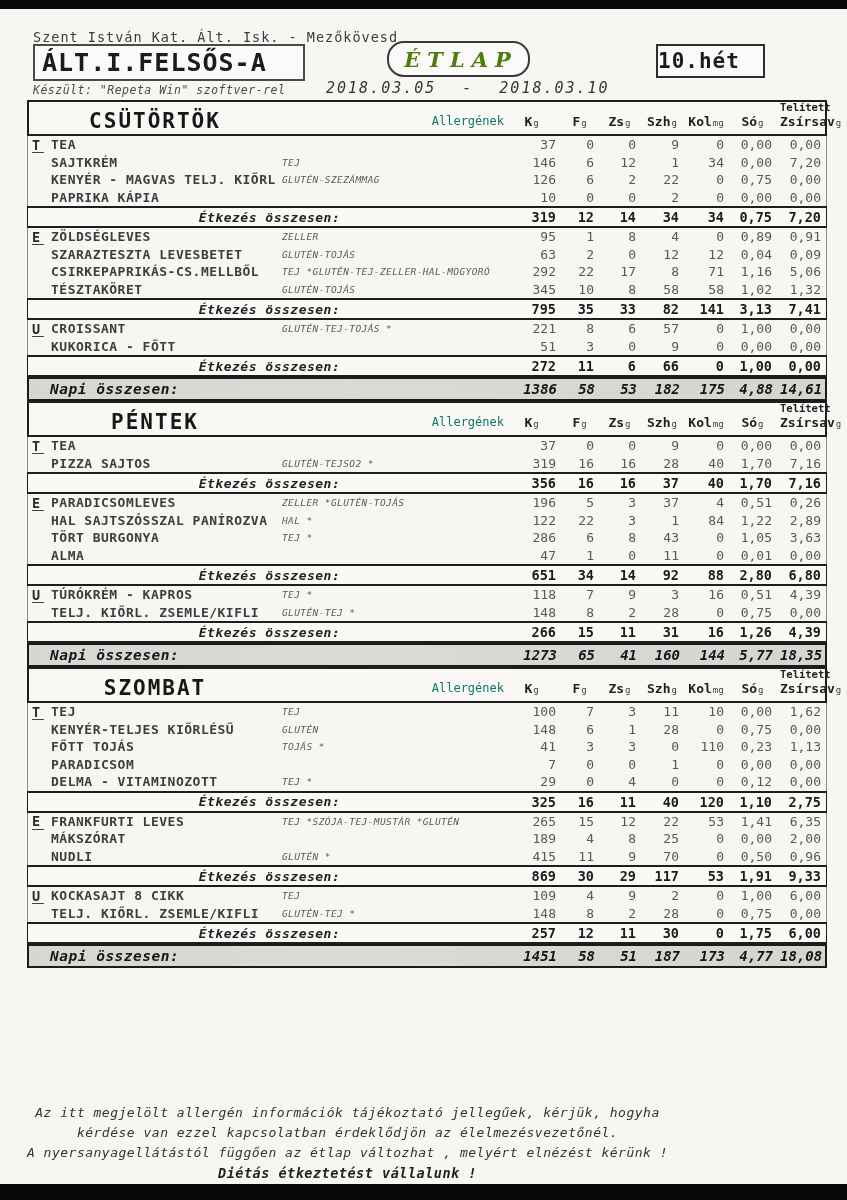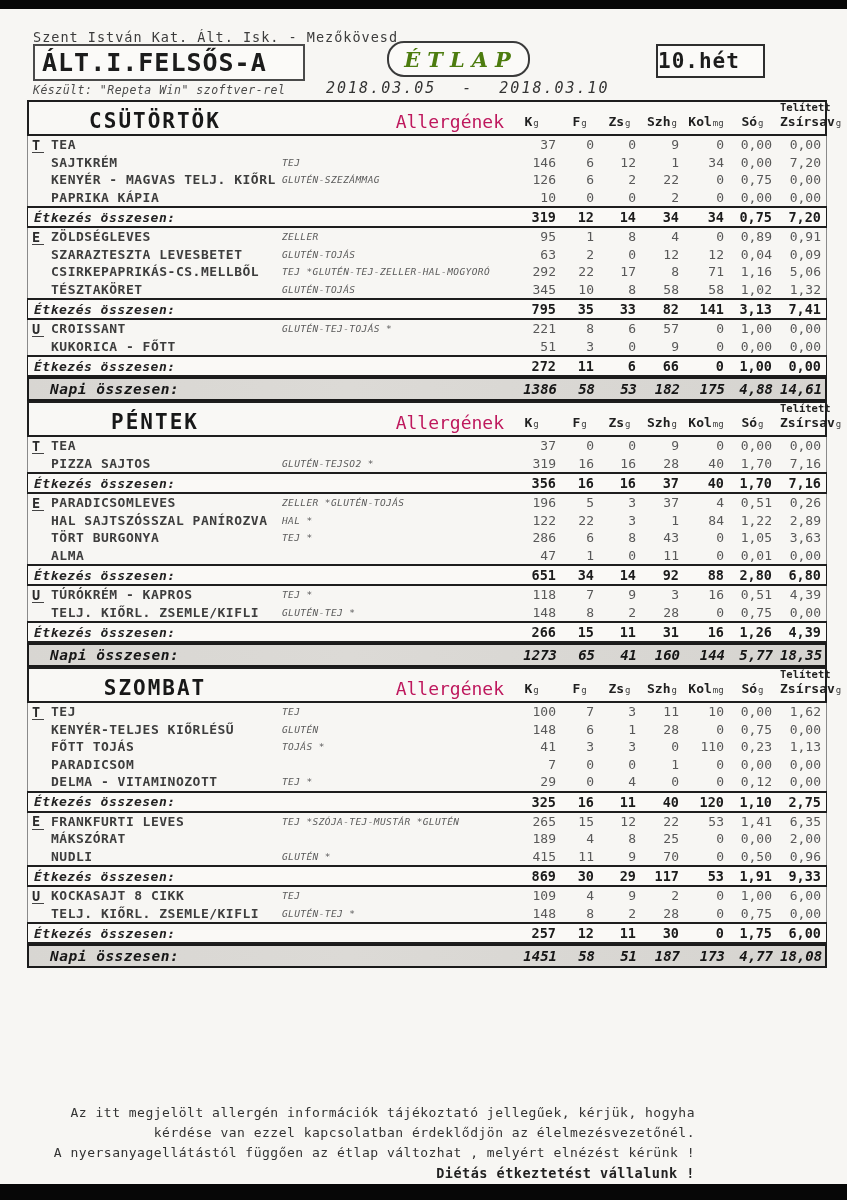--- a/index.html
+++ b/index.html
@@ -61,21 +61,21 @@
   }
   .day { }
   .day-header {
     border: 2px solid #1e1e1e; background: #f9f8f5;
     height: 36px;
   }
   .day-title {
     text-align: center; font-weight: bold; font-size: 21px;
     letter-spacing: 2px; color: #181818; transform: scaleY(1.05);
   }
-  .allerg-head { text-align: right; font-size: 18px; color: #be185d; padding-right: 2px; }
+  .allerg-head { text-align: right; font-size: 12px; color: #0f766e; padding-right: 2px; }
   .nut-head { text-align: center; padding-right: 7px; align-self: end; padding-bottom: 11px; line-height: 1.05; white-space: nowrap; }
   .nut-label { font-weight: bold; font-size: 13px; color: #1f1f1f; }
   .nut-unit { font-size: 9px; color: #3a3a3a; margin-left: 1px; }
   .tel-prefix { font-weight: bold; font-size: 10.5px; color: #1f1f1f; }
 
   .item-row { min-height: 17.5px; border-left: 1px solid #8a8a8a; border-right: 1px solid #8a8a8a; }
   .name-cell { display: flex; align-items: center; padding-left: 4px; white-space: nowrap; overflow: hidden; }
   .marker {
     width: 15px; flex: 0 0 15px; font-weight: bold; font-size: 13.5px; color: #2a2a2a;
     line-height: 1.0; margin-right: 4px;
@@ -87,38 +87,38 @@
     letter-spacing: 0.4px; padding-left: 2px; white-space: nowrap; overflow: hidden;
   }
   .num { text-align: right; padding-right: 7px; font-size: 13px; color: #585858; white-space: nowrap; }
 
   .subtotal-row {
     border: 2px solid #1e1e1e; border-left-width: 1px; border-right-width: 1px;
     height: 22px; background: #faf9f6;
   }
   .subtotal-label {
     grid-column: 1 / 3; font-style: italic; font-weight: bold;
-    font-size: 13px; color: #222; padding-left: 6px; letter-spacing: 0.5px;
+    font-size: 13px; color: #222; padding-left: 6px; letter-spacing: 0.5px; text-align: center;
   }
   .subtotal-row .num { font-weight: bold; color: #1c1c1c; font-size: 13.5px; }
 
   .daily-row {
     border: 2px solid #1b1b1b; height: 24px;
     background: linear-gradient(90deg, #d8d6d2, #dcdad6 40%, #d6d4d0);
   }
   .daily-label {
     grid-column: 1 / 3; font-style: italic; font-weight: bold;
     font-size: 14.5px; color: #161616; padding-left: 21px; letter-spacing: 0.5px;
   }
   .daily-row .num { font-weight: bold; font-style: italic; color: #151515; font-size: 14px; }
 
   
   .footer {
     position: absolute; top: 1103px; left: 0; width: 695px;
-    text-align: right; font-size: 13px;
+    text-align: center; font-style: italic; font-size: 13px;
     color: #333; line-height: 1.55; letter-spacing: 0.5px;
   }
   .footer .bold-line { font-weight: bold; font-size: 13.5px; color: #222; }
 </style>
 </head>
 <body>
 
 <div class="scan-bar top"></div>
 
 <header class="doc-header">

